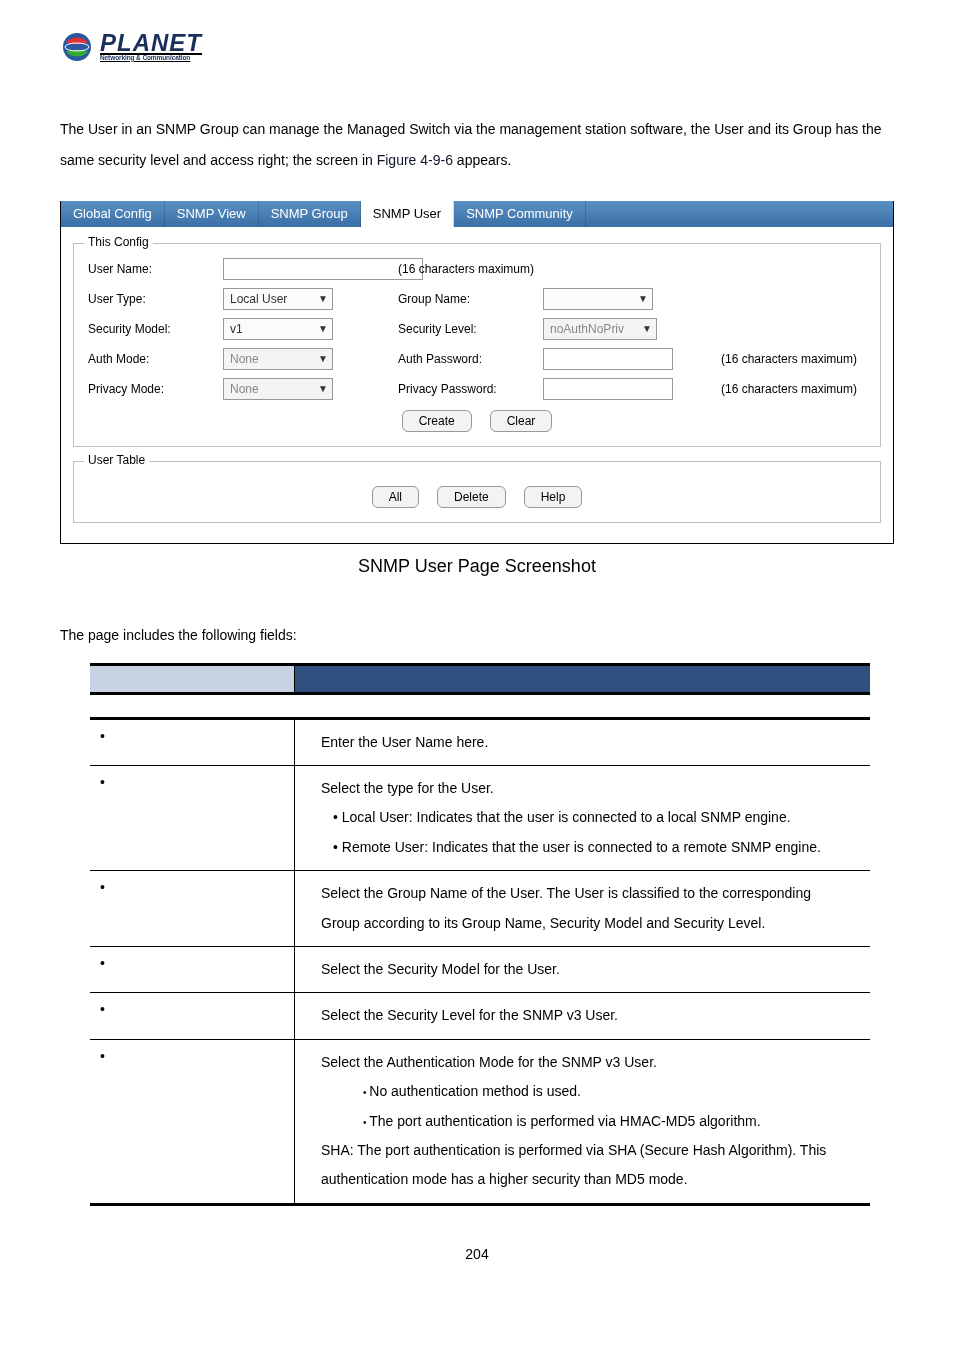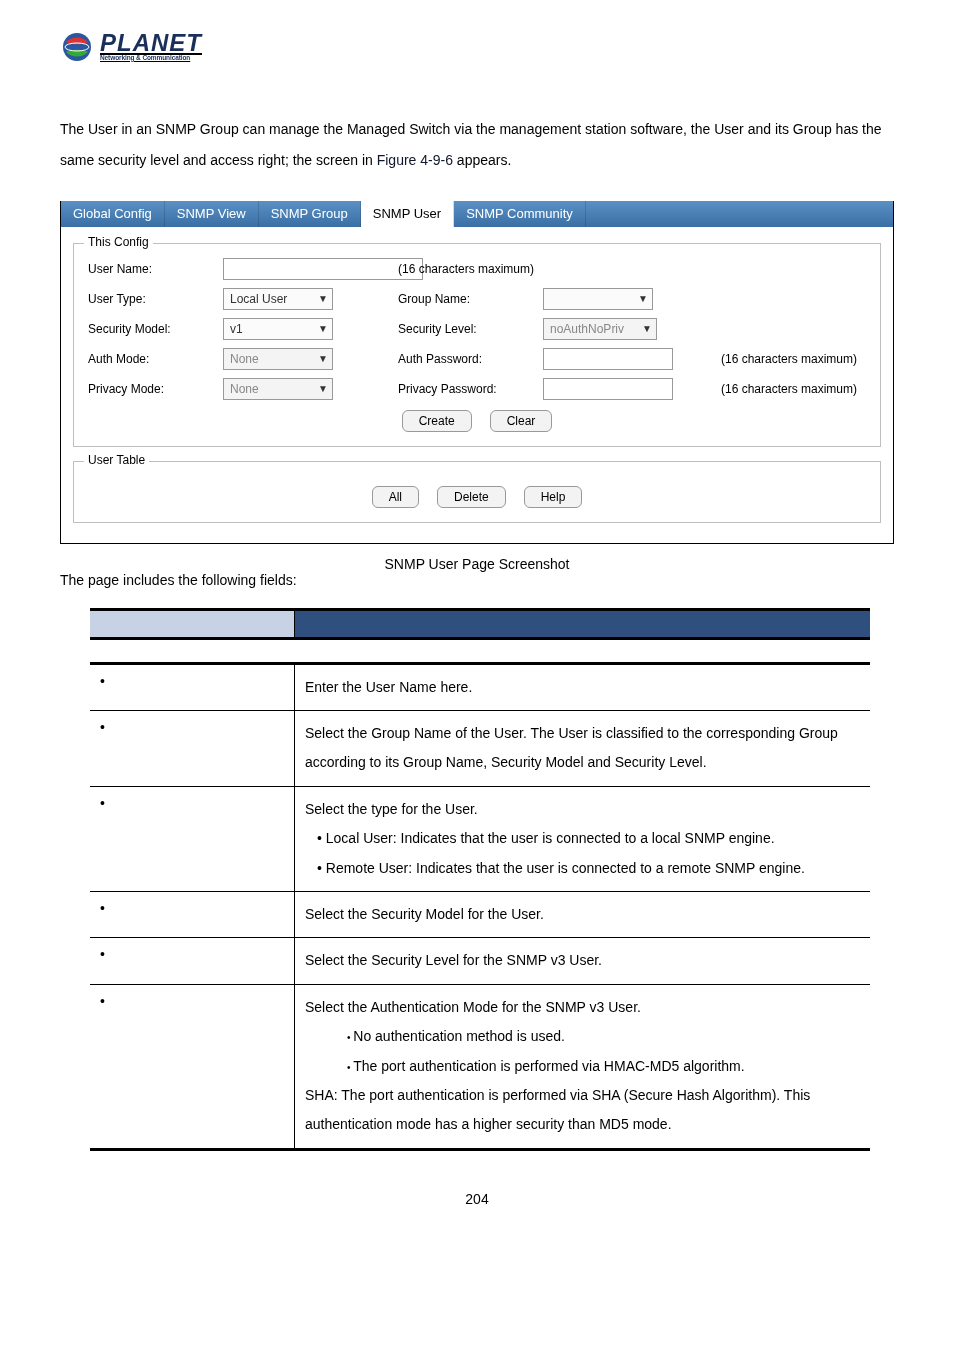--- a/index.html
+++ b/index.html
@@ -158,21 +158,22 @@
   }
   .note {
     padding: 2px 12px 10px 12px;
     font-size: 13px;
     background: #fff;
   }
   .note-title { font-weight: bold; }
 
   .caption {
     text-align: center;
-    font-size: 14px;
+    font-size: 18px;
+    margin-bottom: 50px;
   }
   .fields-intro {
     font-size: 14px;
     margin-bottom: 20px;
   }
 
   
   .dtable {
     width: 780px;
     margin: 0 0 0 30px;
@@ -192,21 +193,21 @@
   }
   .dtable tr.spacer td { height: 20px; border: none; }
   .dtable td.c1 {
     width: 170px;
     border-right: 1px solid #000;
     vertical-align: top;
     padding: 8px 8px 8px 26px;
     position: relative;
   }
   .dtable td.c2 {
-    padding: 8px 10px;
+    padding: 8px 26px;
     line-height: 2.1;
     vertical-align: top;
   }
   .dtable tr.row td { border-top: 1px solid #000; }
   .dtable tr.first-row td { border-top: 3px solid #000; }
   .dtable tr.last-row td { border-bottom: 3px solid #000; }
   .dtable td.c1::before {
     content: "•";
     position: absolute;
     left: 10px;
@@ -368,29 +369,29 @@
     <tr class="spacer">
           <td colspan="2"></td>
         </tr>
 
     <tr class="row first-row">
       <td class="c1"></td>
       <td class="c2">Enter the User Name here.</td>
     </tr>
     <tr class="row">
       <td class="c1"></td>
-      <td class="c2">Select the Group Name of the User. The User is classified to the corresponding Group according to its Group Name, Security Model and Security Level.</td>
-    </tr>
-    <tr class="row">
-      <td class="c1"></td>
       <td class="c2">
         <span>Select the type for the User.</span><br>
         <span class="subbul">Local User: Indicates that the user is connected to a local SNMP engine.</span>
         <span class="subbul">Remote User: Indicates that the user is connected to a remote SNMP engine.</span>
       </td>
+    </tr>
+    <tr class="row">
+      <td class="c1"></td>
+      <td class="c2">Select the Group Name of the User. The User is classified to the corresponding Group according to its Group Name, Security Model and Security Level.</td>
     </tr>
     <tr class="row">
       <td class="c1"></td>
       <td class="c2">Select the Security Model for the User.</td>
     </tr>
     <tr class="row">
       <td class="c1"></td>
       <td class="c2">Select the Security Level for the SNMP v3 User.</td>
     </tr>
     <tr class="row last-row">

